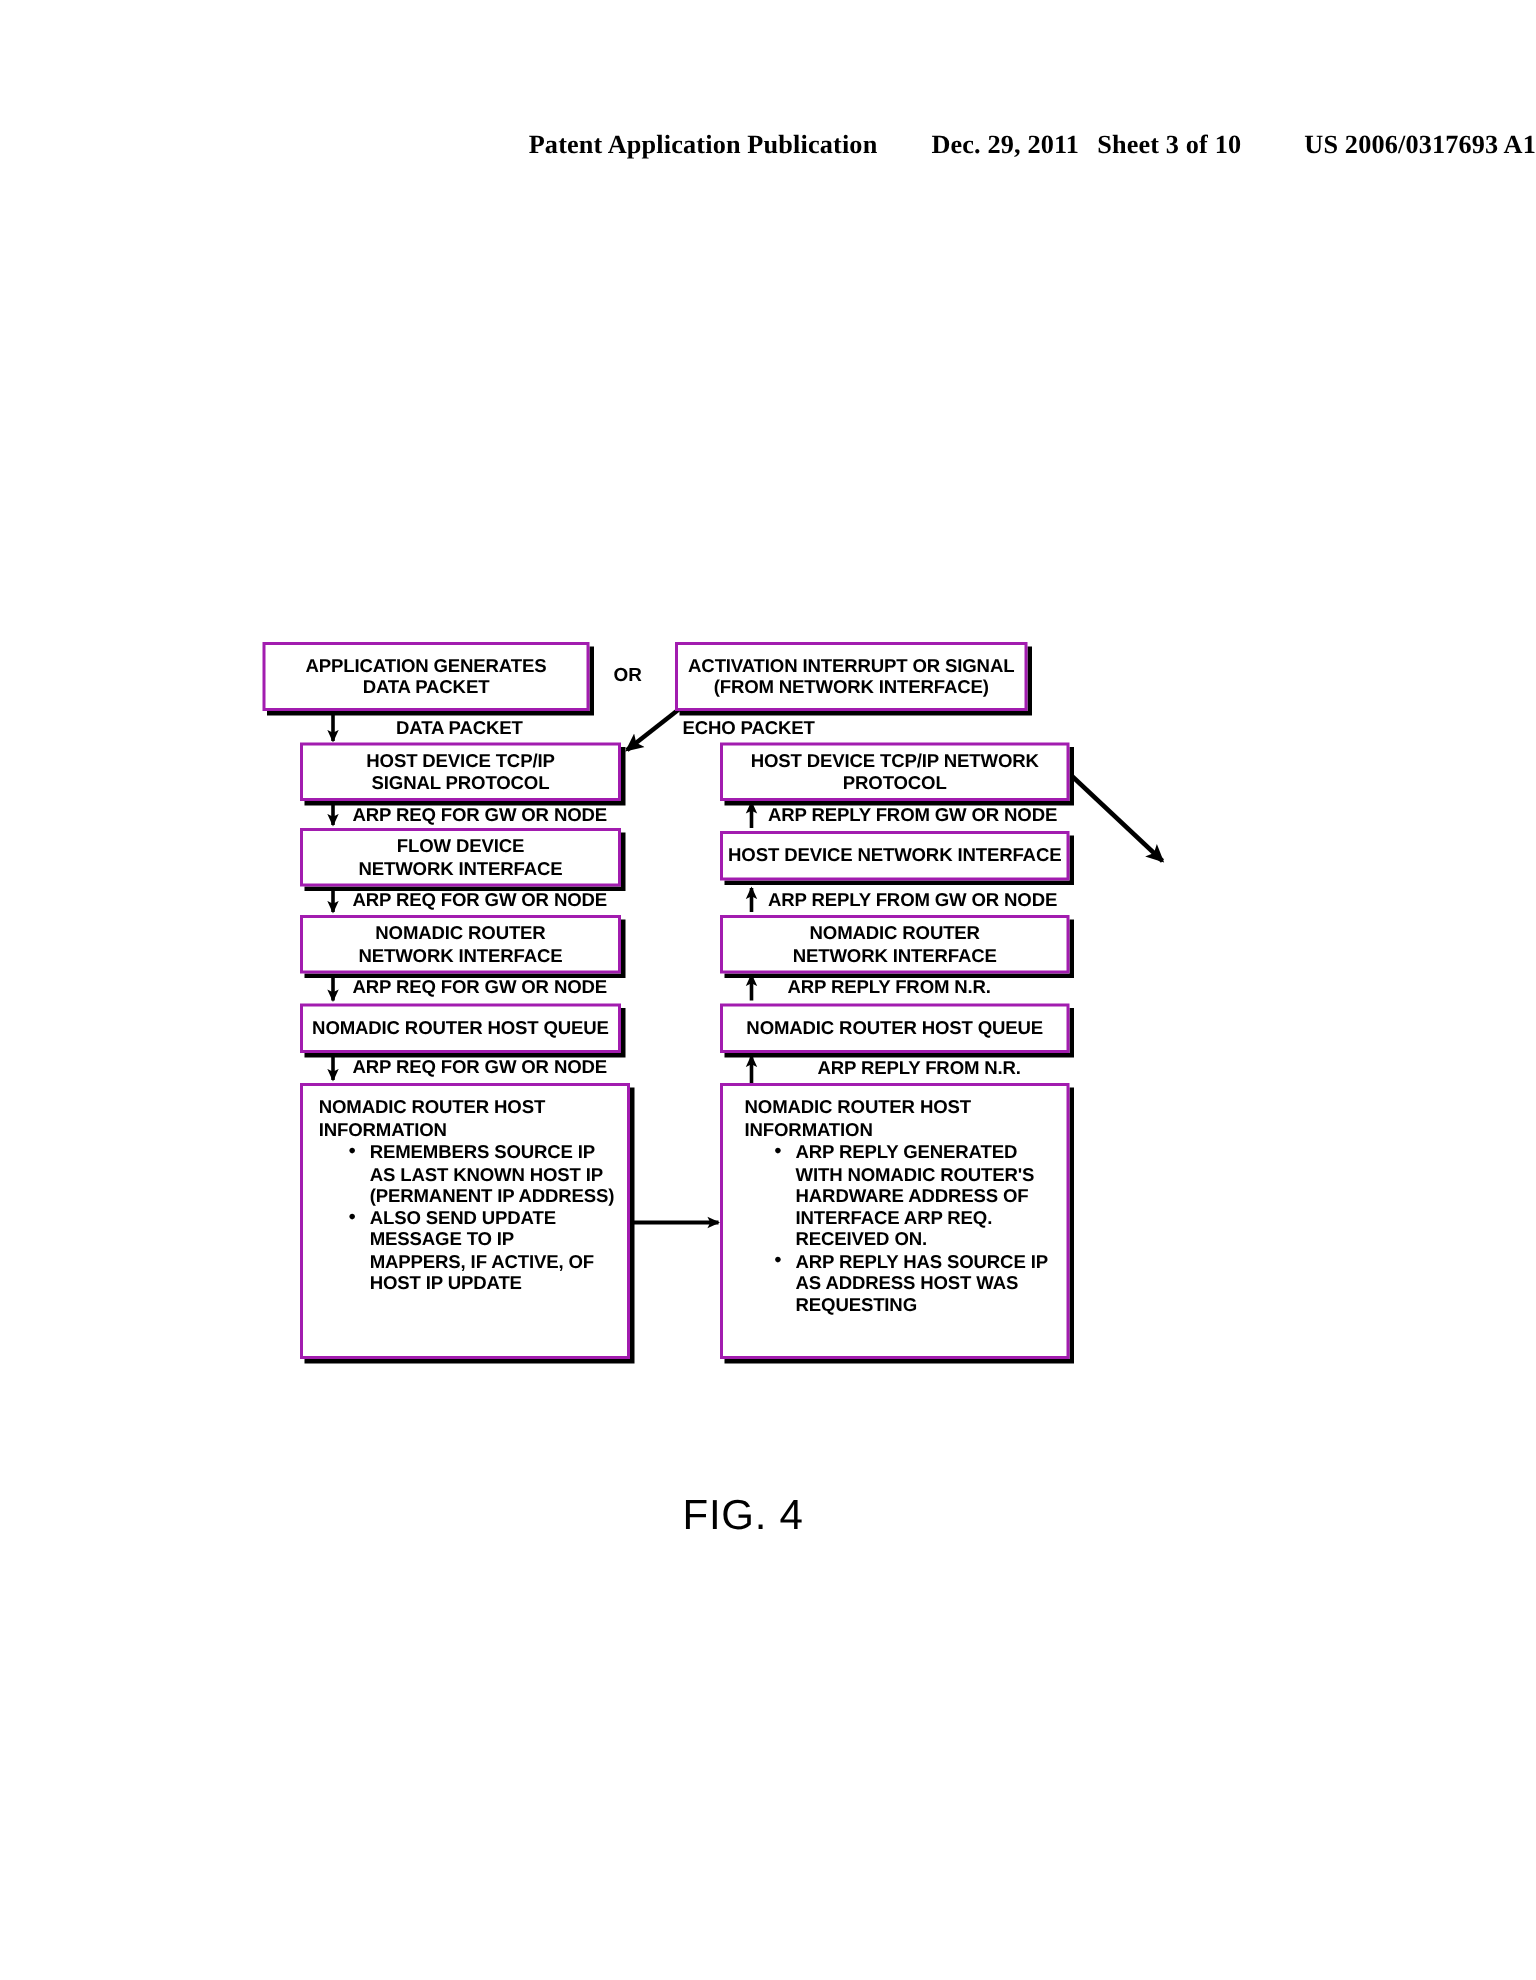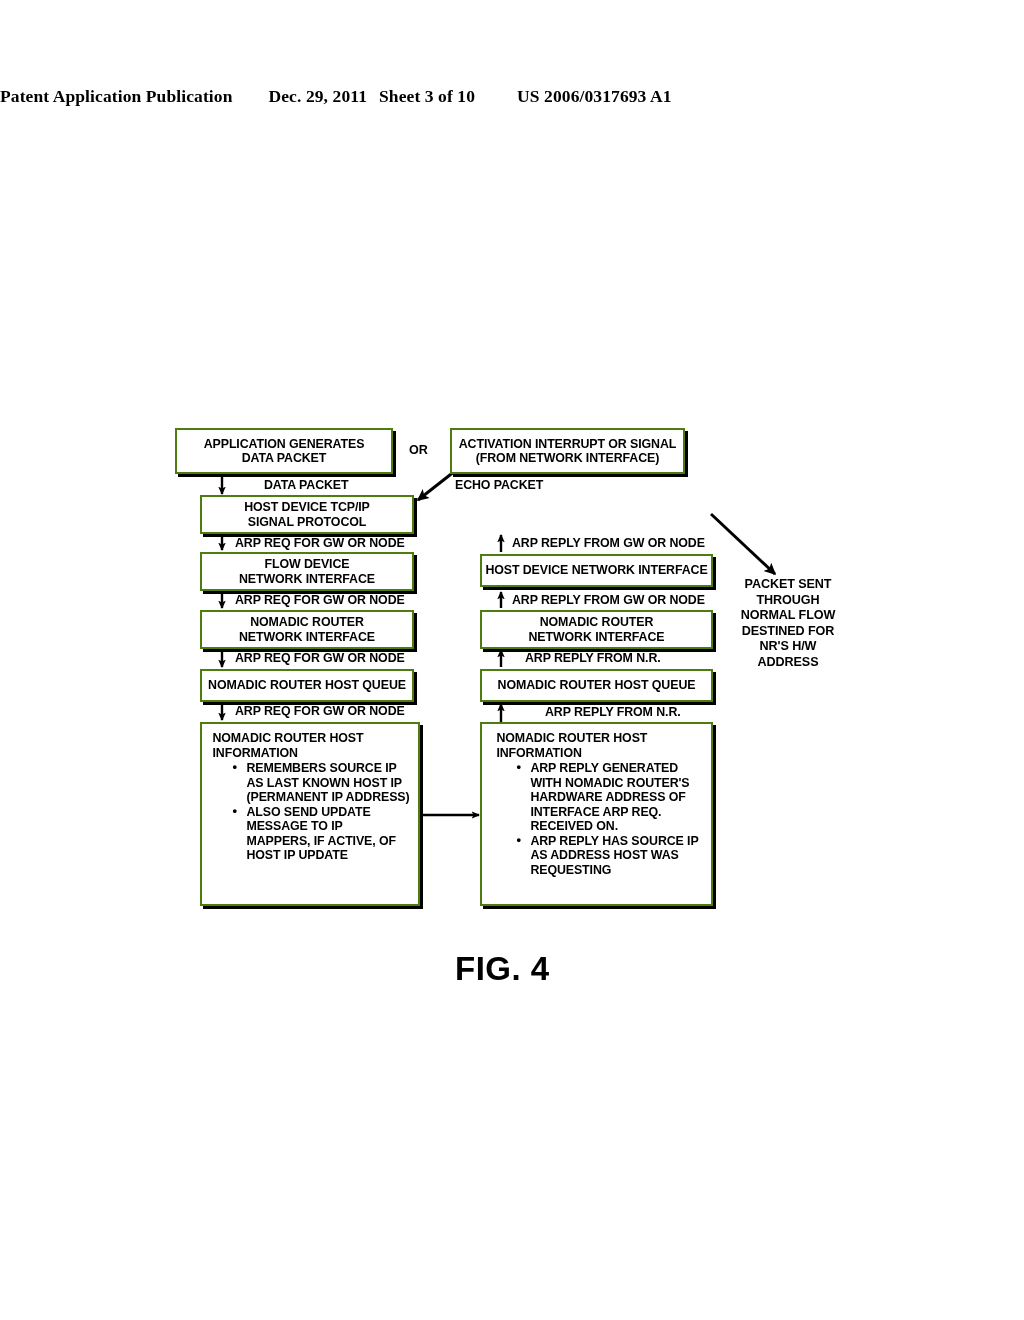--- a/index.html
+++ b/index.html
@@ -16,21 +16,21 @@
     overflow: hidden;
   }
 
   
   .pub-header {
     position: absolute;
     left: 0;
     top: 86px;
     width: 1024px;
     display: flex;
-    justify-content: flex-start;
+    justify-content: flex-end;
     align-items: baseline;
     font-family: "Liberation Serif", serif;
     font-weight: bold;
     font-size: 17.5px;
     letter-spacing: 0.1px;
     white-space: nowrap;
   }
   .pub-header .seg { display: inline-block; }
   .pub-header .gap-a { width: 36px; }
   .pub-header .gap-b { width: 12px; }
@@ -42,21 +42,21 @@
     left: 0;
     top: 0;
     width: 1024px;
     height: 1320px;
   }
 
   
   .box {
     position: absolute;
     box-sizing: border-box;
-    border: 2px solid #4d7c0f;
+    border: 2px solid #a21caf;
     background: #fff;
     
     box-shadow: 3px 3px 0 0 #000;
     display: flex;
     align-items: center;
     justify-content: center;
     text-align: center;
     font-size: 12.4px;
     line-height: 14.5px;
     font-weight: bold;
@@ -121,24 +121,25 @@
   
   .or-word {
     position: absolute;
     font-size: 12.6px;
     font-weight: bold;
   }
 
   
   .fig-caption {
     position: absolute;
-    font-size: 33px;
-    font-weight: bold;
+    font-size: 28px;
+    font-weight: normal;
     letter-spacing: 0.5px;
     font-family: "Liberation Sans", sans-serif;
+    margin-top: 44px;
   }
 
   
   svg.arrows {
     position: absolute;
     left: 0;
     top: 0;
     width: 1024px;
     height: 1320px;
     pointer-events: none;
@@ -244,20 +245,24 @@
 
   <div class="or-word" style="left:409px; top:443px;">OR</div>
 
   <div class="box" style="left:450px; top:428px; width:235px; height:46px;">
     <span class="lines">ACTIVATION INTERRUPT OR SIGNAL
 (FROM NETWORK INTERFACE)</span>
   </div>
 
   <div class="edge-label" style="left:455px; top:478px;">ECHO PACKET</div>
 
+  <div class="box" style="left:480px; top:495px; width:233px; height:39px;">
+    <span class="lines">HOST DEVICE TCP/IP NETWORK
+PROTOCOL</span>
+  </div>
 
   <div class="edge-label" style="left:512px; top:536px;">ARP REPLY FROM GW OR NODE</div>
 
   <div class="box" style="left:480px; top:554px; width:233px; height:33px;">
     <span class="lines">HOST DEVICE NETWORK INTERFACE</span>
   </div>
 
   <div class="edge-label" style="left:512px; top:593px;">ARP REPLY FROM GW OR NODE</div>
 
   <div class="box" style="left:480px; top:610px; width:233px; height:39px;">
@@ -283,22 +288,16 @@
 HARDWARE ADDRESS OF
 INTERFACE ARP REQ.
 RECEIVED ON.</li>
         <li>ARP REPLY HAS SOURCE IP
 AS ADDRESS HOST WAS
 REQUESTING</li>
       </ul>
     </div>
   </div>
 
-  <div class="annotation" style="left:728px; top:577px; width:120px;">PACKET SENT
-THROUGH
-NORMAL FLOW
-DESTINED FOR
-NR'S H/W
-ADDRESS</div>
 
   <div class="fig-caption" style="left:455px; top:950px;">FIG. 4</div>
 
 </div>
 
 </body></html>

